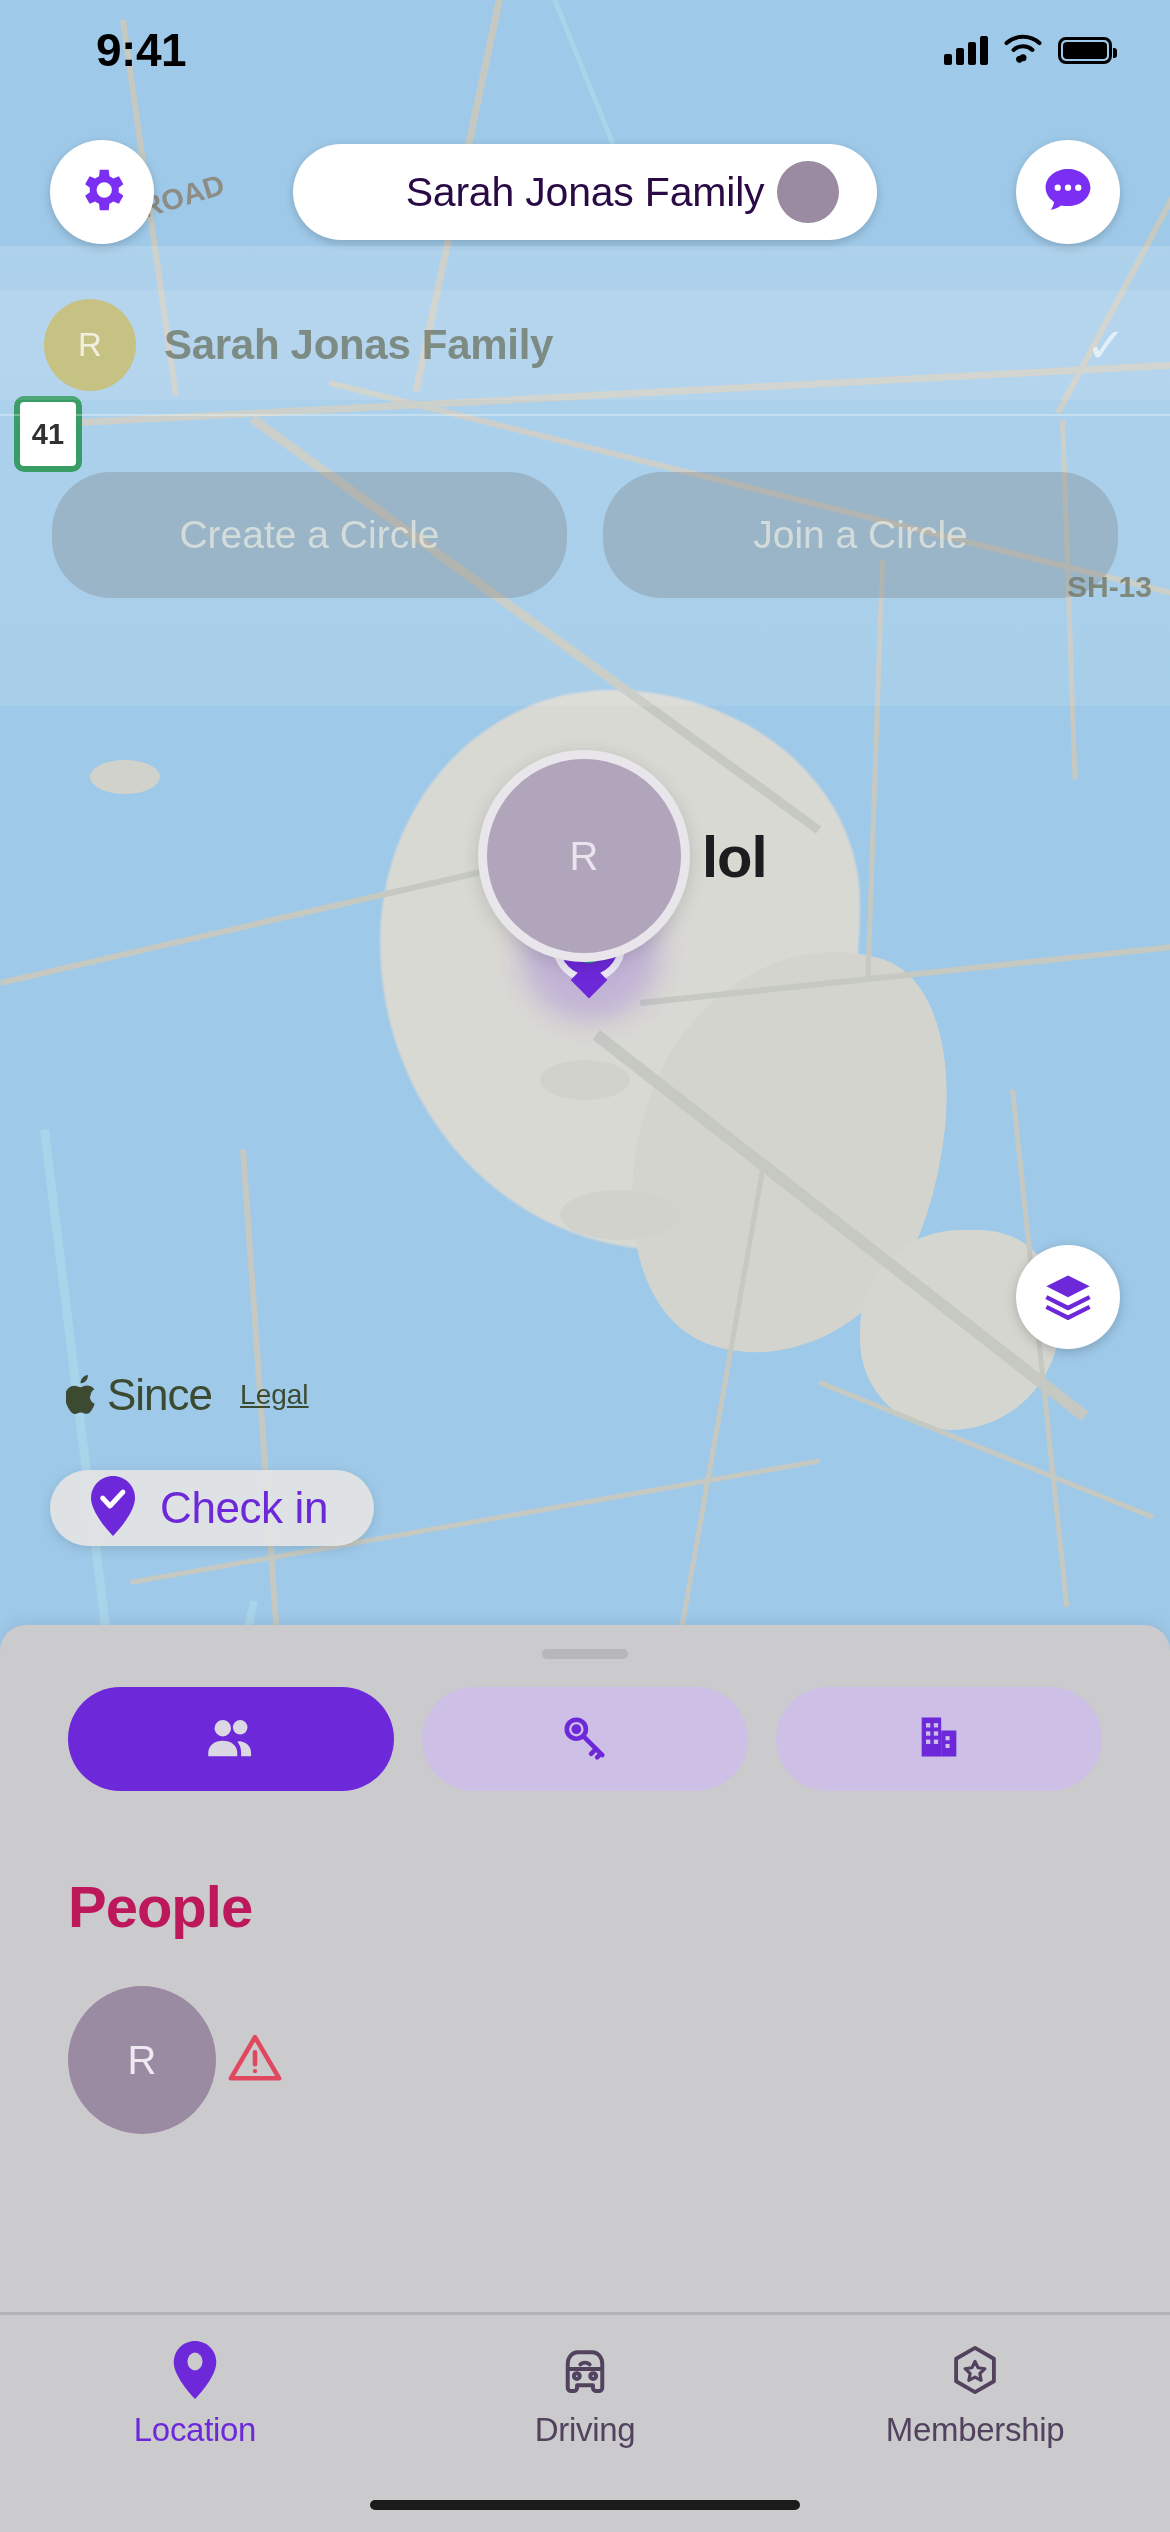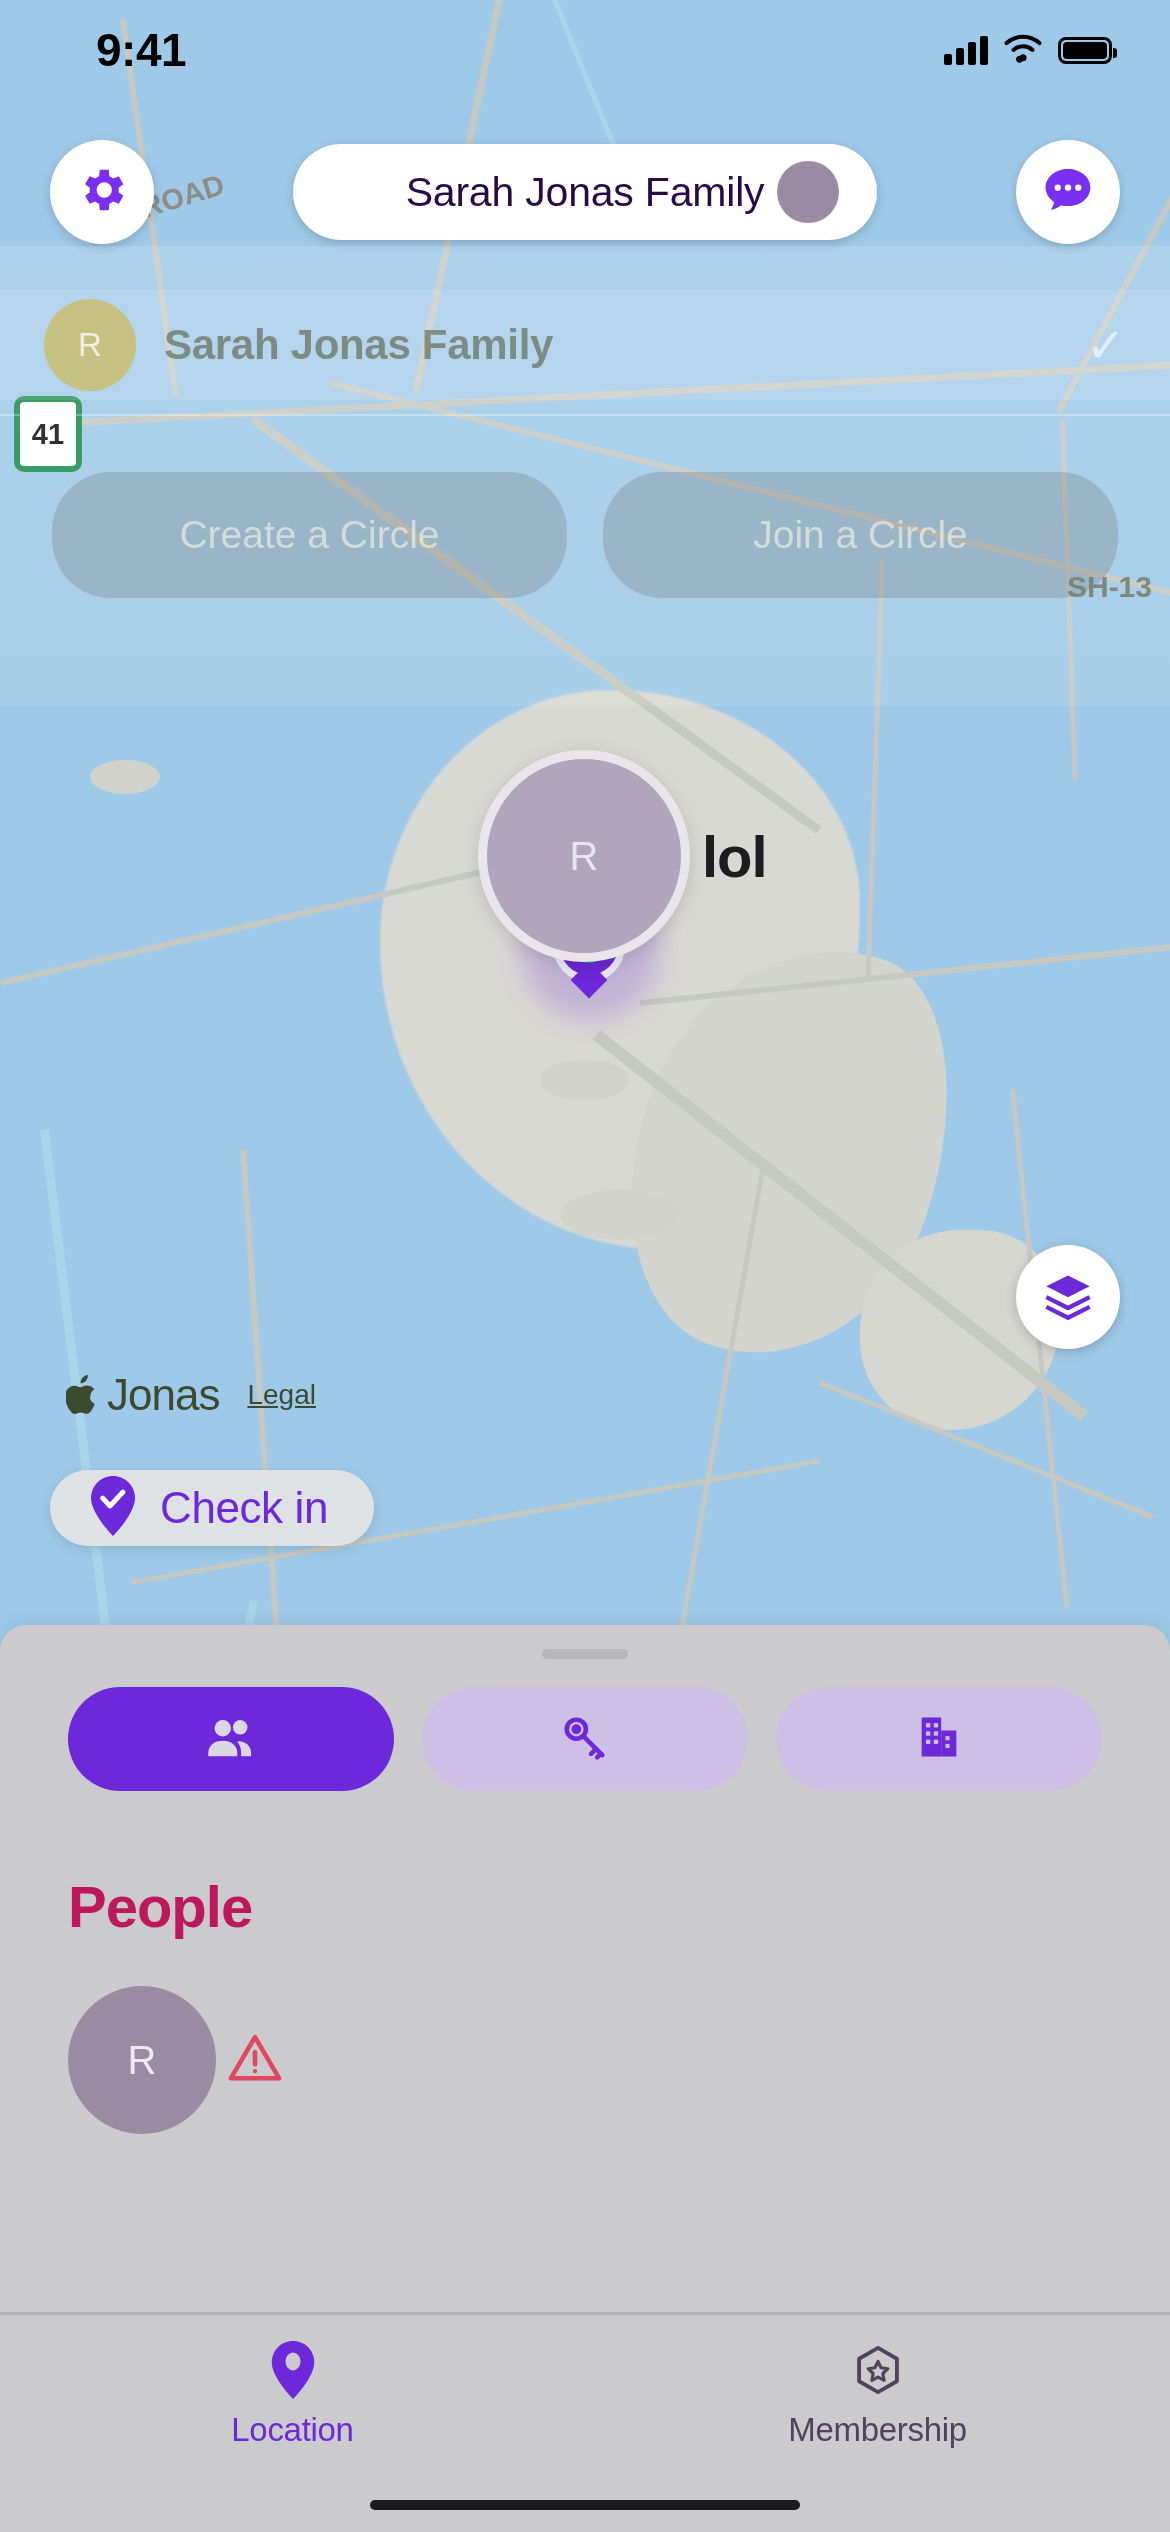--- a/index.html
+++ b/index.html
@@ -332,21 +332,21 @@
         <polyline points="2,17.5 12,22.5 22,17.5"></polyline>
       </svg>
     </span>
   </div>
 
   <div class="attrib">
     <span class="apple">
       <svg width="36" height="44" viewBox="0 0 20 24">
         <path d="M13.6 12.7c0-2.6 2.1-3.8 2.2-3.9-1.2-1.8-3.1-2-3.8-2-1.6-.2-3.1.9-3.9.9-.8 0-2.1-.9-3.4-.9-1.8 0-3.4 1-4.3 2.6-1.8 3.2-.5 7.9 1.3 10.5.9 1.3 1.9 2.7 3.2 2.6 1.3-.05 1.8-.83 3.3-.83 1.5 0 1.95.83 3.3.8 1.4 0 2.2-1.3 3.05-2.6.96-1.5 1.36-2.95 1.38-3.02-.03-.01-2.64-1.01-2.66-4.02zM11.1 4.1c.7-.85 1.17-2.03 1.04-3.2-1 .04-2.22.67-2.95 1.51-.65.74-1.22 1.94-1.07 3.08 1.12.09 2.27-.57 2.98-1.39z" fill="#3b4a30"></path>
       </svg>
-      <span class="apple-txt">Jonas</span>
+      <span class="apple-txt">Since</span>
     </span>
     <span class="legal">Legal</span>
   </div>
 
   <div class="checkin">
     <span>
       <svg width="50" height="60" viewBox="0 0 24 30">
         <path d="M12 0C5.9 0 1 4.9 1 11c0 8 11 19 11 19s11-11 11-19c0-6.1-4.9-11-11-11z" fill="#6d28d9"></path>
         <polyline points="6.8,11 10.5,15 17,8" fill="none" stroke="#fff" stroke-width="2.4" stroke-linecap="round" stroke-linejoin="round"></polyline>
       </svg>
@@ -478,20 +478,32 @@
     <div class="tb active">
       <span>
         <svg width="50" height="58" viewBox="0 0 24 30">
           <path d="M12 0C5.9 0 1 4.9 1 11c0 8 11 19 11 19s11-11 11-19c0-6.1-4.9-11-11-11z" fill="#6d28d9"></path>
           <ellipse cx="12" cy="10.6" rx="3.9" ry="4.6" fill="#cbcbce"></ellipse>
         </svg>
       </span>
       <span class="tb-label">Location</span>
     </div>
 
+    <div class="tb">
+      <span>
+        <svg width="56" height="58" viewBox="0 0 24 24" fill="none" stroke="#52425e" stroke-width="1.7" stroke-linecap="round" stroke-linejoin="round">
+          <path d="M4.6 19.6V9.4c0-3 2-5 4.2-5h6.4c2.2 0 4.2 2 4.2 5v10.2a1.4 1.4 0 0 1-1.4 1.4h-1.2a1.4 1.4 0 0 1-1.4-1.4v-1.1H8.6v1.1a1.4 1.4 0 0 1-1.4 1.4H6a1.4 1.4 0 0 1-1.4-1.4z"></path>
+          <line x1="5.2" y1="11.6" x2="18.8" y2="11.6"></line>
+          <path d="M10 9.6a3 3 0 0 1 4 0"></path>
+          <circle cx="8.5" cy="14.6" r="1.25"></circle>
+          <circle cx="15.5" cy="14.6" r="1.25"></circle>
+        </svg>
+      </span>
+      <span class="tb-label">Driving</span>
+    </div>
 
 
     <div class="tb">
       <span>
         <svg width="54" height="58" viewBox="0 0 24 24" fill="none" stroke="#52425e" stroke-width="1.7" stroke-linejoin="round">
           <path d="M12 2.2 20.4 7v10L12 21.8 3.6 17V7z"></path>
           <path d="m12 8.2 1.35 2.82 3.05.4-2.25 2.13.58 3.03L12 15.15l-2.73 1.43.58-3.03-2.25-2.13 3.05-.4z" stroke-width="1.4"></path>
         </svg>
       </span>
       <span class="tb-label">Membership</span>

